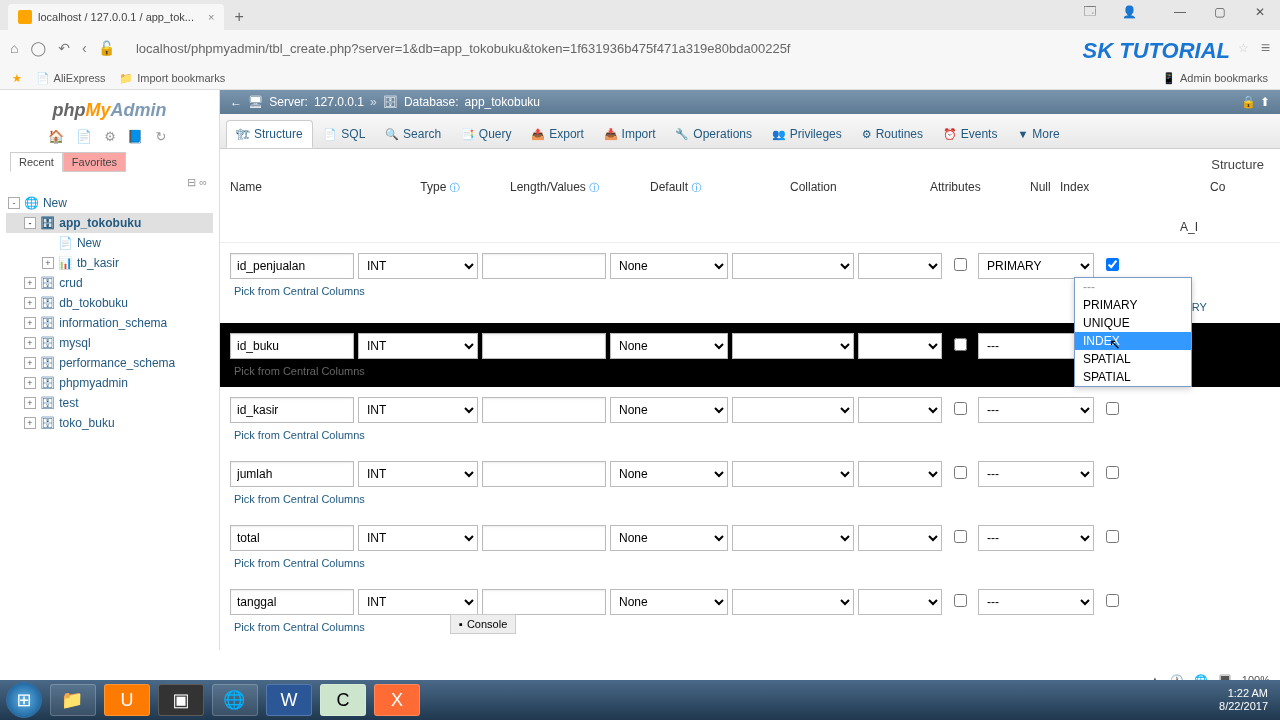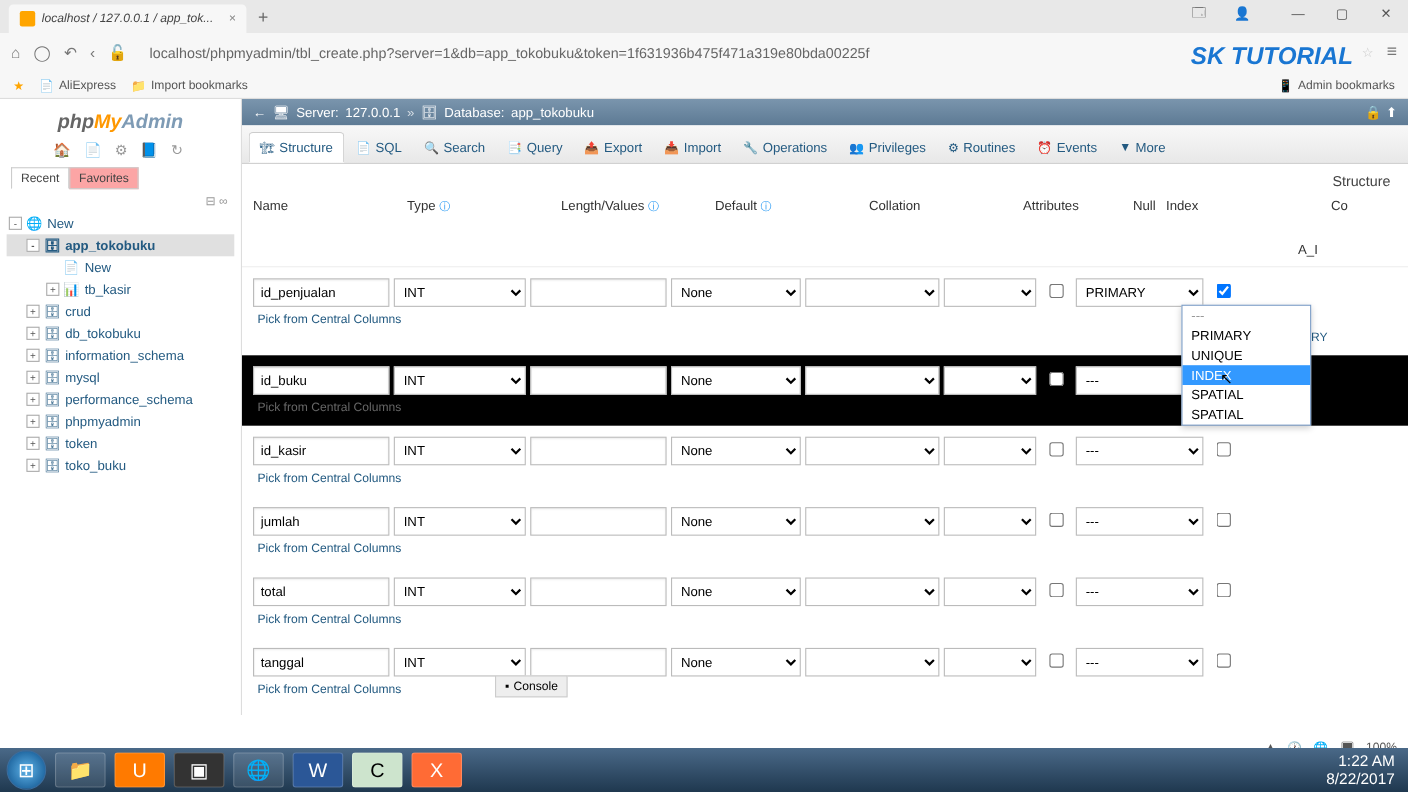--- a/index.html
+++ b/index.html
@@ -1,20 +1,20 @@
 <!DOCTYPE html>
 <html><head>
 <meta charset="utf-8">
 <style>
 * { box-sizing: border-box; margin: 0; padding: 0; font-family: Arial, sans-serif; }
 body { background: #fff; width: 1280px; height: 720px; overflow: hidden; font-size: 12px; }
 
 
 .browser-chrome { height: 90px; background: #f7f7f7; border-bottom: 1px solid #ddd; }
-.tab-bar { height: 30px; display: flex; align-items: flex-end; padding-left: 8px; background: #e8e8e8; font-style: italic; }
+.tab-bar { height: 30px; display: flex; align-items: flex-end; padding-left: 8px; background: #e8e8e8; }
 .tab { background: #f7f7f7; padding: 6px 10px; border-radius: 4px 4px 0 0; display: flex; align-items: center; gap: 6px; font-size: 11px; color: #444; }
 .tab .favicon { width: 14px; height: 14px; background: #ffa500; border-radius: 2px; }
 .tab .close { color: #888; cursor: pointer; margin-left: 8px; }
 .new-tab { color: #666; padding: 4px 10px; font-size: 16px; }
 .window-controls { position: absolute; right: 0; top: 0; display: flex; }
 .window-controls span { width: 40px; height: 24px; display: flex; align-items: center; justify-content: center; color: #555; }
 .window-controls .icon-set { display: flex; margin-right: 10px; }
 
 .addr-bar { height: 36px; display: flex; align-items: center; padding: 0 10px; gap: 12px; }
 .addr-bar .icon { color: #777; font-size: 14px; }
@@ -66,21 +66,21 @@
 .form-row .addn { width: 50px; }
 .go-btn { border: 1px solid #aaa; background: linear-gradient(#fff,#eee); padding: 4px 10px; border-radius: 2px; cursor: pointer; }
 
 .table-wrap { flex: 1; overflow: auto; position: relative; }
 .structure-label { text-align: right; padding: 8px 16px; font-size: 13px; color: #444; }
 
 
 .cols-header { display: flex; padding: 0 10px 8px; font-size: 12px; color: #333; border-bottom: 1px solid #eee; }
 .cols-header div { font-weight: normal; }
 .ch-name { width: 140px; }
-.ch-type { width: 140px; }
+.ch-type { width: 140px; text-align: center; }
 .ch-length { width: 140px; }
 .ch-default { width: 140px; }
 .ch-collation { width: 140px; }
 .ch-attr { width: 100px; }
 .ch-null { width: 30px; }
 .ch-index { width: 120px; }
 .ch-ai { width: 30px; margin-top: 40px; }
 .ch-co { width: 30px; }
 .help { color: #2196f3; font-size: 10px; }
 
@@ -115,21 +115,21 @@
 .scrollbar-h .thumb { position: absolute; height: 12px; top: 2px; left: 14px; width: 590px; background: #c8c8c8; border-radius: 3px; }
 
 
 .systray { position: absolute; bottom: 30px; right: 0; height: 20px; background: #fff; display: flex; align-items: center; padding: 0 10px; gap: 10px; font-size: 11px; color: #555; }
 
 
 .taskbar { position: absolute; bottom: 0; left: 0; right: 0; height: 40px; background: linear-gradient(#4a6988, #1f384f); display: flex; align-items: center; padding: 0 6px; gap: 8px; }
 .taskbar .start { width: 36px; height: 36px; background: radial-gradient(circle, #5fb3e8, #0a4d88); border-radius: 50%; border: 1px solid #3a6d9f; display: flex; align-items: center; justify-content: center; }
 .taskbar .start::before { content: "⊞"; color: #fff; font-size: 18px; }
 .taskbar .tbtn { width: 46px; height: 32px; background: rgba(255,255,255,0.1); border: 1px solid rgba(255,255,255,0.2); border-radius: 3px; display: flex; align-items: center; justify-content: center; font-size: 18px; }
-.taskbar .clock { margin-left: auto; color: #fff; text-align: right; font-size: 14px; line-height: 1.2; padding-right: 6px; }
+.taskbar .clock { margin-left: auto; color: #fff; text-align: right; font-size: 11px; line-height: 1.2; padding-right: 6px; }
 </style>
 </head>
 <body>
 
 <div class="browser-chrome">
   <div class="window-controls">
     <div class="icon-set">
       <span>🗔</span>
       <span>👤</span>
     </div>
@@ -182,21 +182,21 @@
       <div class="tree-item"><span class="toggle">-</span>🌐 <span>New</span></div>
       <div class="tree-item indent1 bold"><span class="toggle">-</span>🗄 <span>app_tokobuku</span></div>
       <div class="tree-item indent2"><span style="width:12px"></span>📄 <span>New</span></div>
       <div class="tree-item indent2"><span class="toggle">+</span>📊 <span>tb_kasir</span></div>
       <div class="tree-item indent1"><span class="toggle">+</span>🗄 <span>crud</span></div>
       <div class="tree-item indent1"><span class="toggle">+</span>🗄 <span>db_tokobuku</span></div>
       <div class="tree-item indent1"><span class="toggle">+</span>🗄 <span>information_schema</span></div>
       <div class="tree-item indent1"><span class="toggle">+</span>🗄 <span>mysql</span></div>
       <div class="tree-item indent1"><span class="toggle">+</span>🗄 <span>performance_schema</span></div>
       <div class="tree-item indent1"><span class="toggle">+</span>🗄 <span>phpmyadmin</span></div>
-      <div class="tree-item indent1"><span class="toggle">+</span>🗄 <span>token</span></div>
+      <div class="tree-item indent1"><span class="toggle">+</span>🗄 <span>test</span></div>
       <div class="tree-item indent1"><span class="toggle">+</span>🗄 <span>toko_buku</span></div>
     </div>
   </div>
 
   <div class="content">
     <div class="breadcrumb">
       <span>←</span>
       <span>🖥</span>
       <span>Server:</span>
       <span>127.0.0.1</span>

